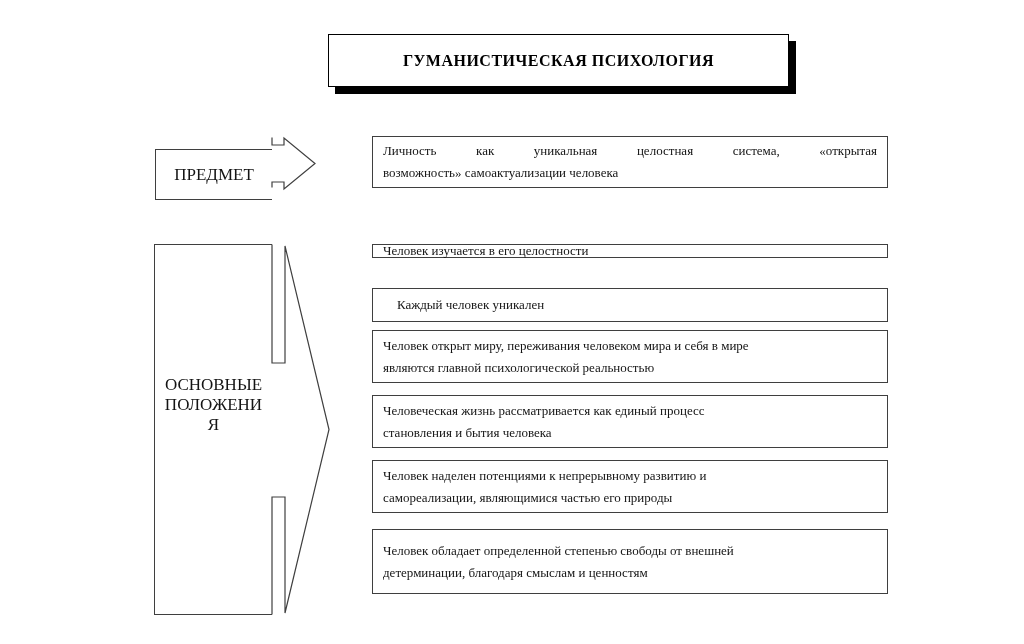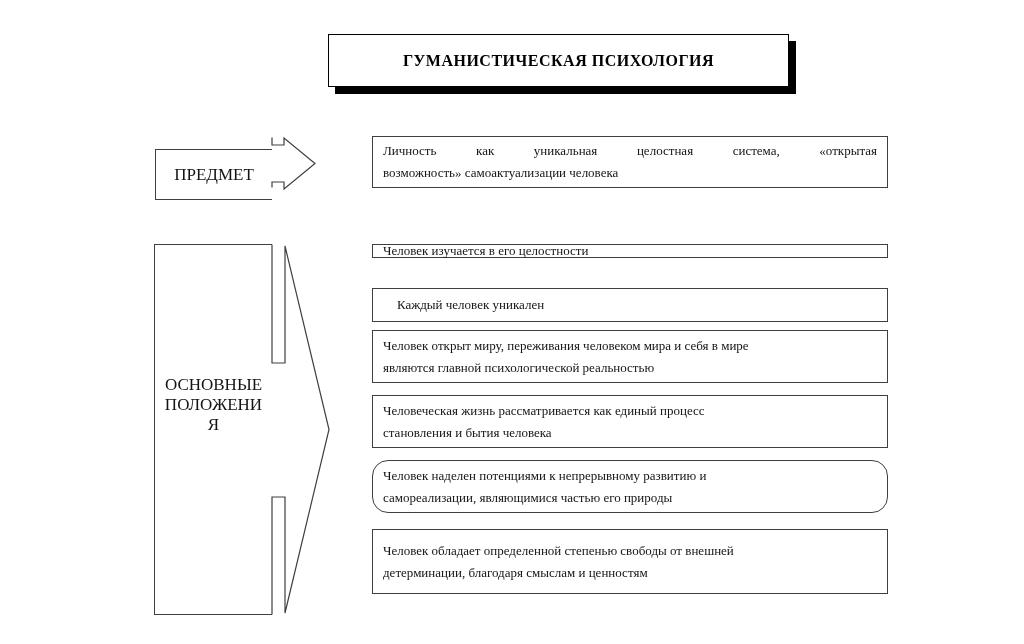--- a/index.html
+++ b/index.html
@@ -51,21 +51,21 @@
     padding:2px 10px;
     font-size:13px;line-height:22px;
     white-space:pre-line;
   }
   .definition-box{top:136px;height:52px;display:block;padding-top:3px;white-space:normal;}
   .line-justified{text-align:justify;text-align-last:justify;}
   .item-1{top:244px;height:14px;}
   .item-2{top:288px;height:34px;padding-left:24px;}
   .item-3{top:330px;height:53px;}
   .item-4{top:395px;height:53px;}
-  .item-5{top:460px;height:53px;border-radius:16px;}
+  .item-5{top:460px;height:53px;}
   .item-6{top:529px;height:65px;}
   .item-7{top:593px;height:34px;}
   
   #arrow-layer{position:absolute;left:0;top:0;pointer-events:none;}
   .arrow-path{fill:none;stroke:var(--line);stroke-width:1.2;stroke-linejoin:miter;}
 </style>
 </head>
 <body>
 
 <div id="canvas">

